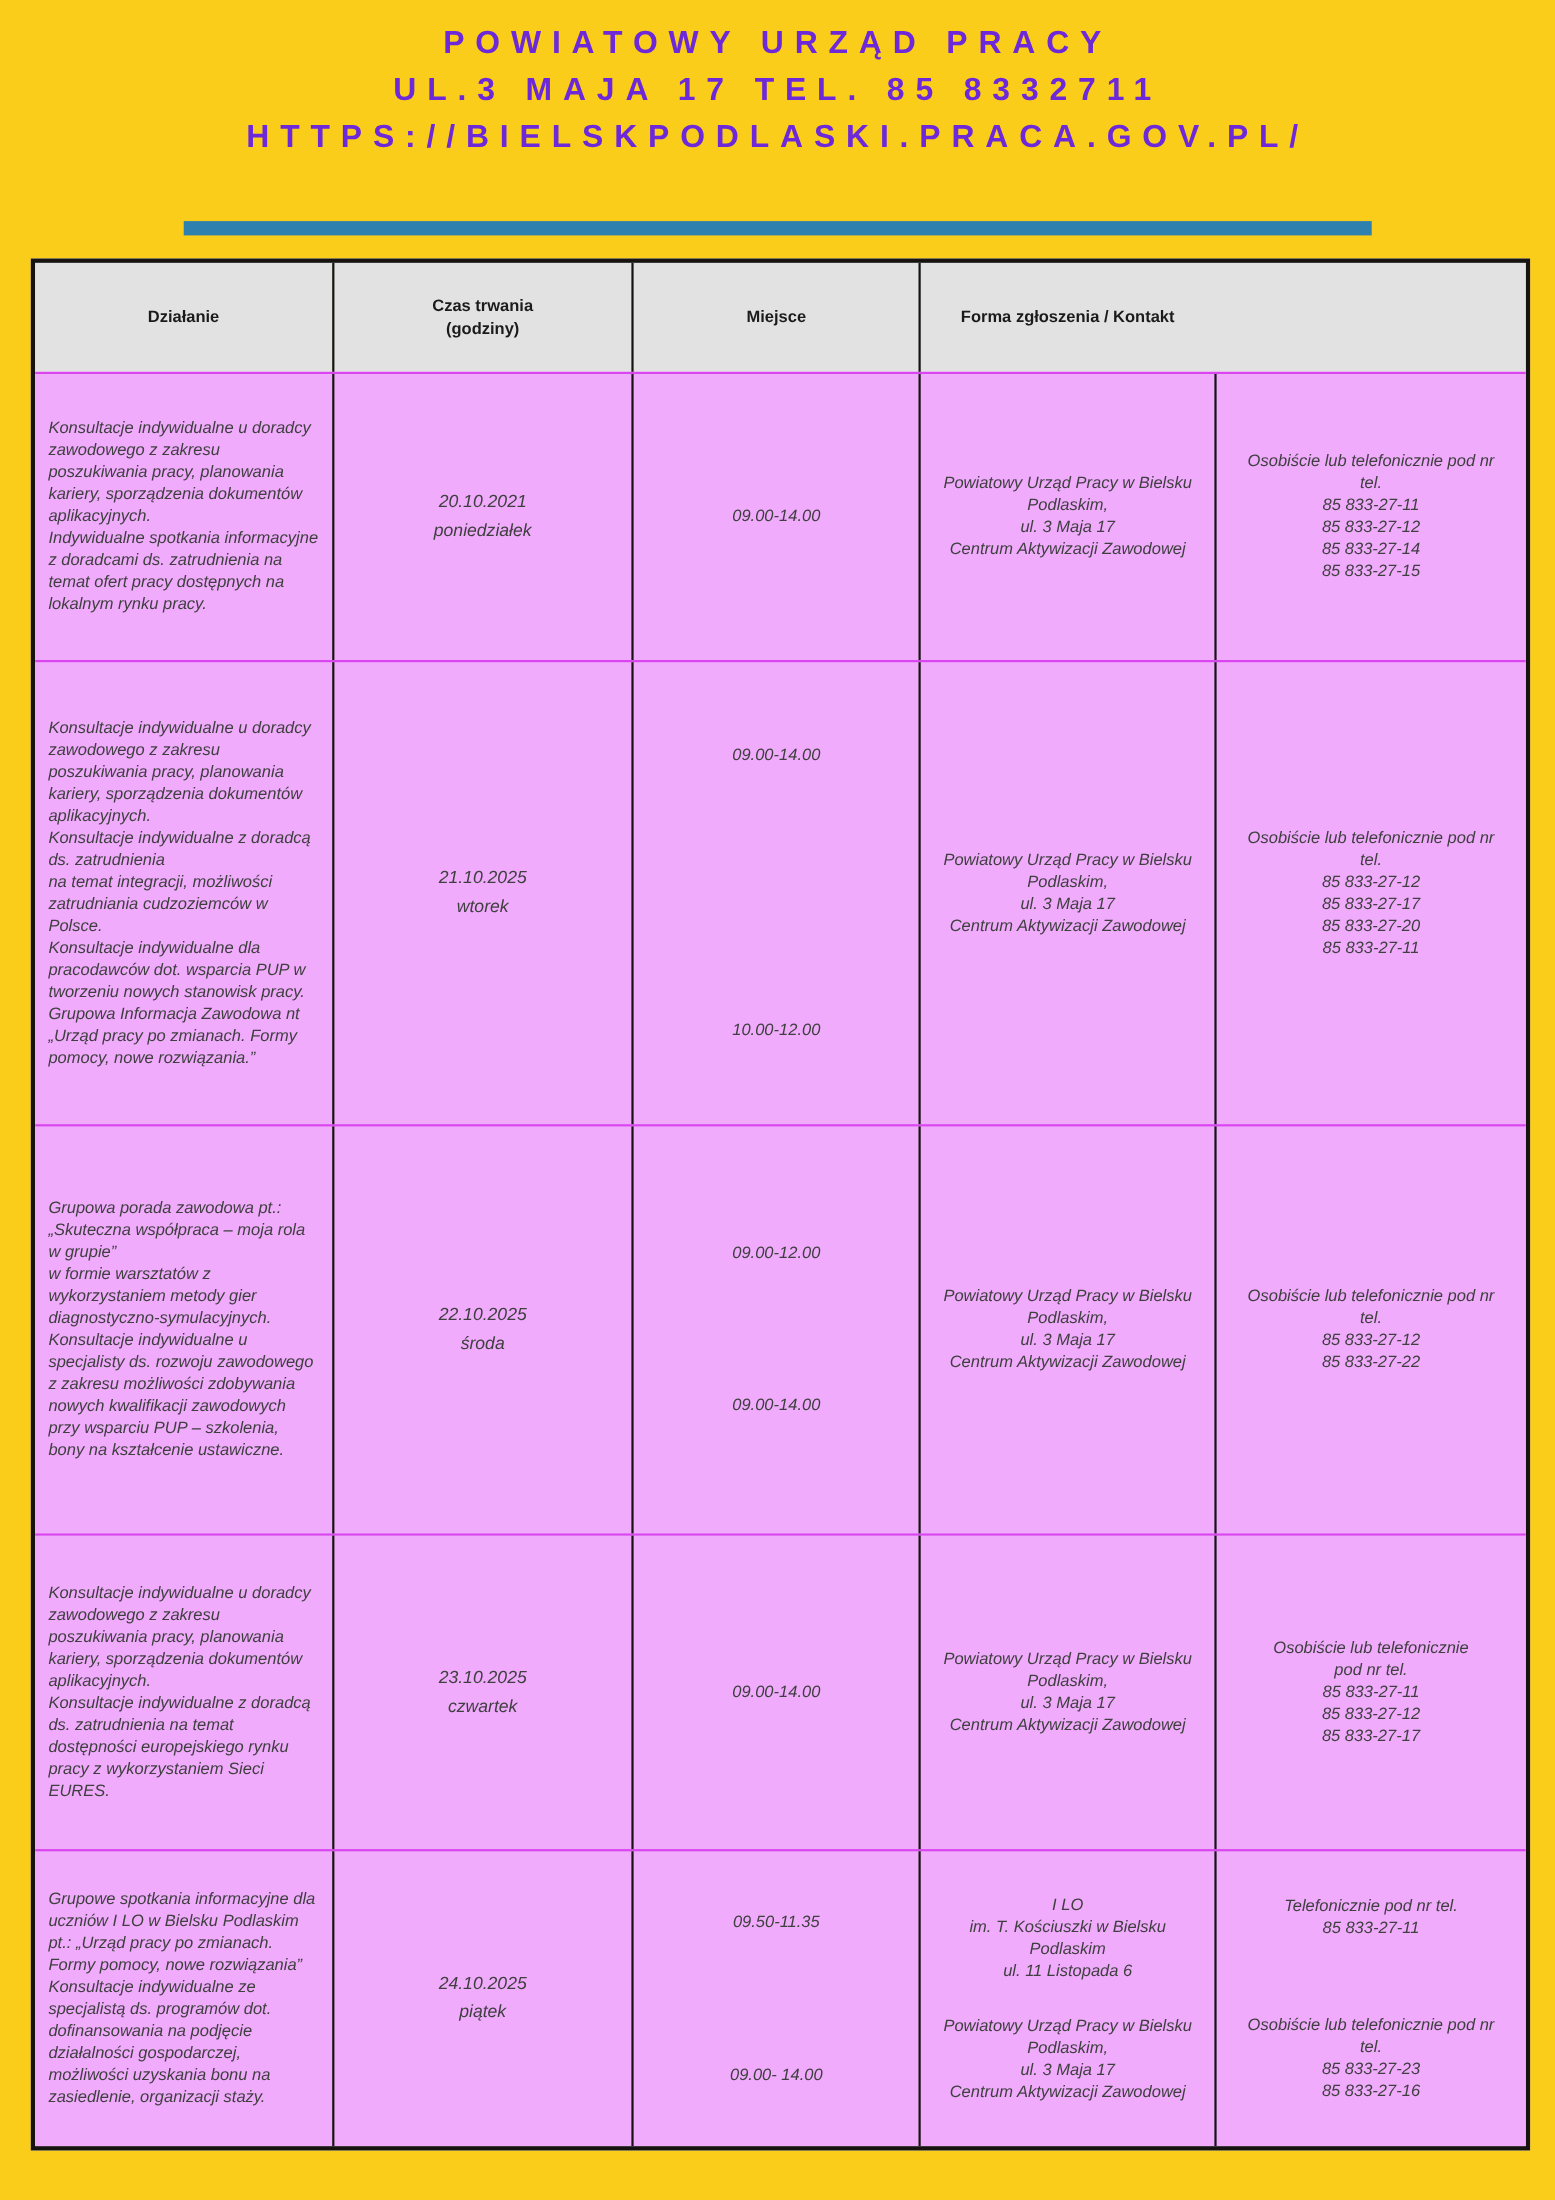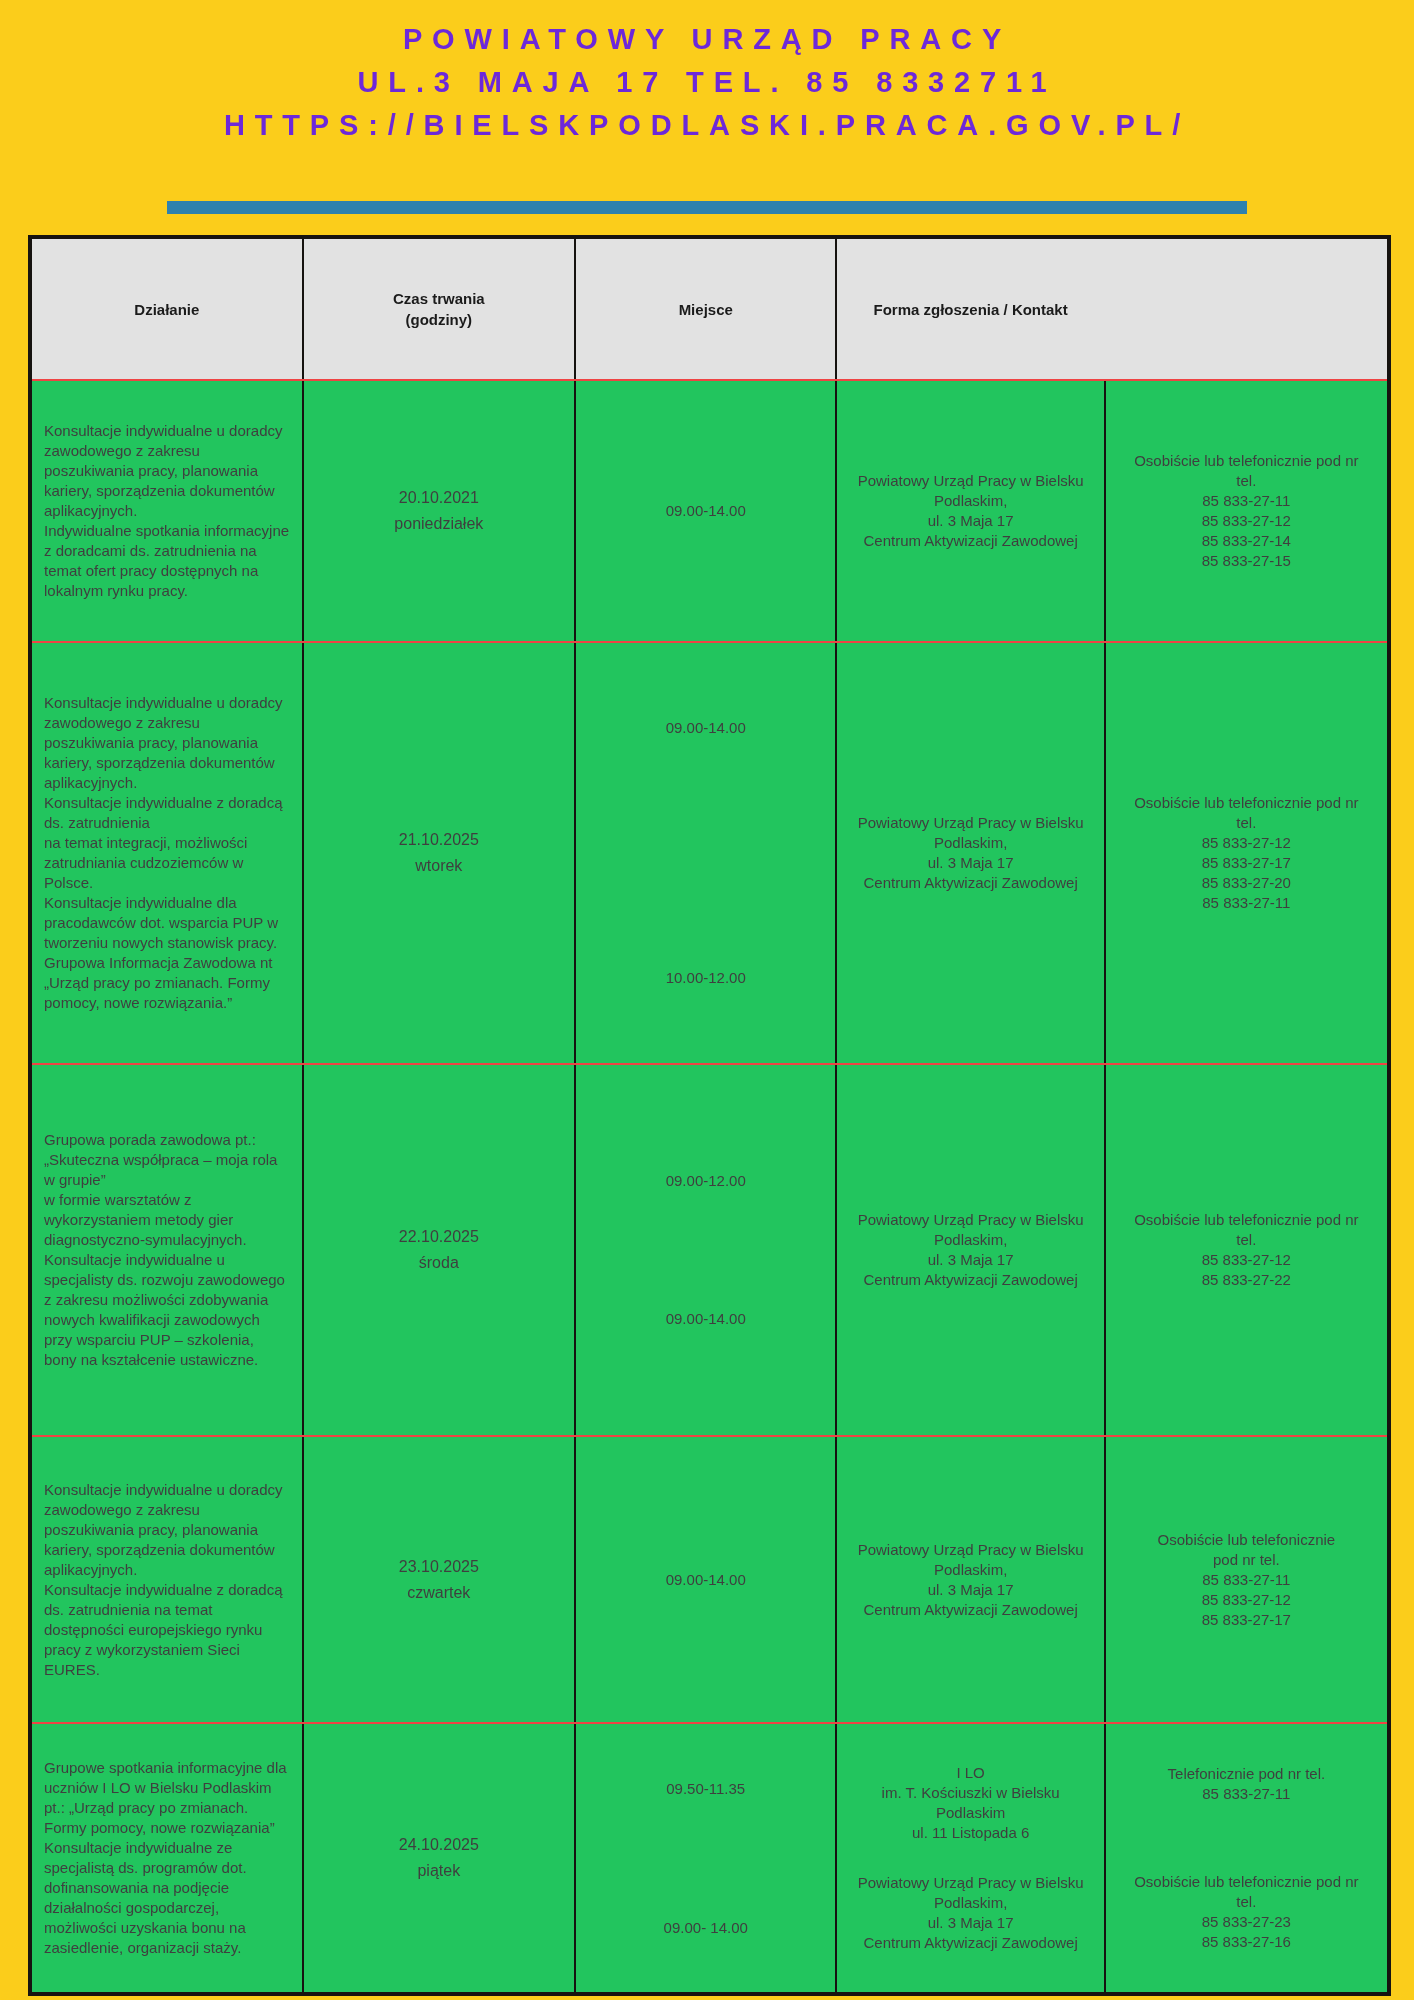--- a/index.html
+++ b/index.html
@@ -40,24 +40,24 @@
     width:1355px;
     border:4px solid #161310;
     background:#ffffff;
     color:#3F3F3F;
   }
   .thead,.trow{
     display:grid;
     grid-template-columns:19.9% 20.1% 19.3% 19.8% 20.9%;
   }
   .thead{
-    height:140px;
+    height:99px;
     background:#E2E2E2;
   }
-  .trow{border-top:2px solid #ef4444;background:#22c55e;}
+  .trow{border-top:2px solid #d946ef;background:#f0abfc;font-style:italic;}
   .trow:nth-child(1){height:260px;}
   .trow:nth-child(2){height:420px;}
   .trow:nth-child(3){height:370px;}
   .trow:nth-child(4){height:285px;}
   .trow:nth-child(5){height:268px;}
   .th,.cell{
     display:flex;
     flex-direction:column;
     justify-content:center;
     align-items:center;

